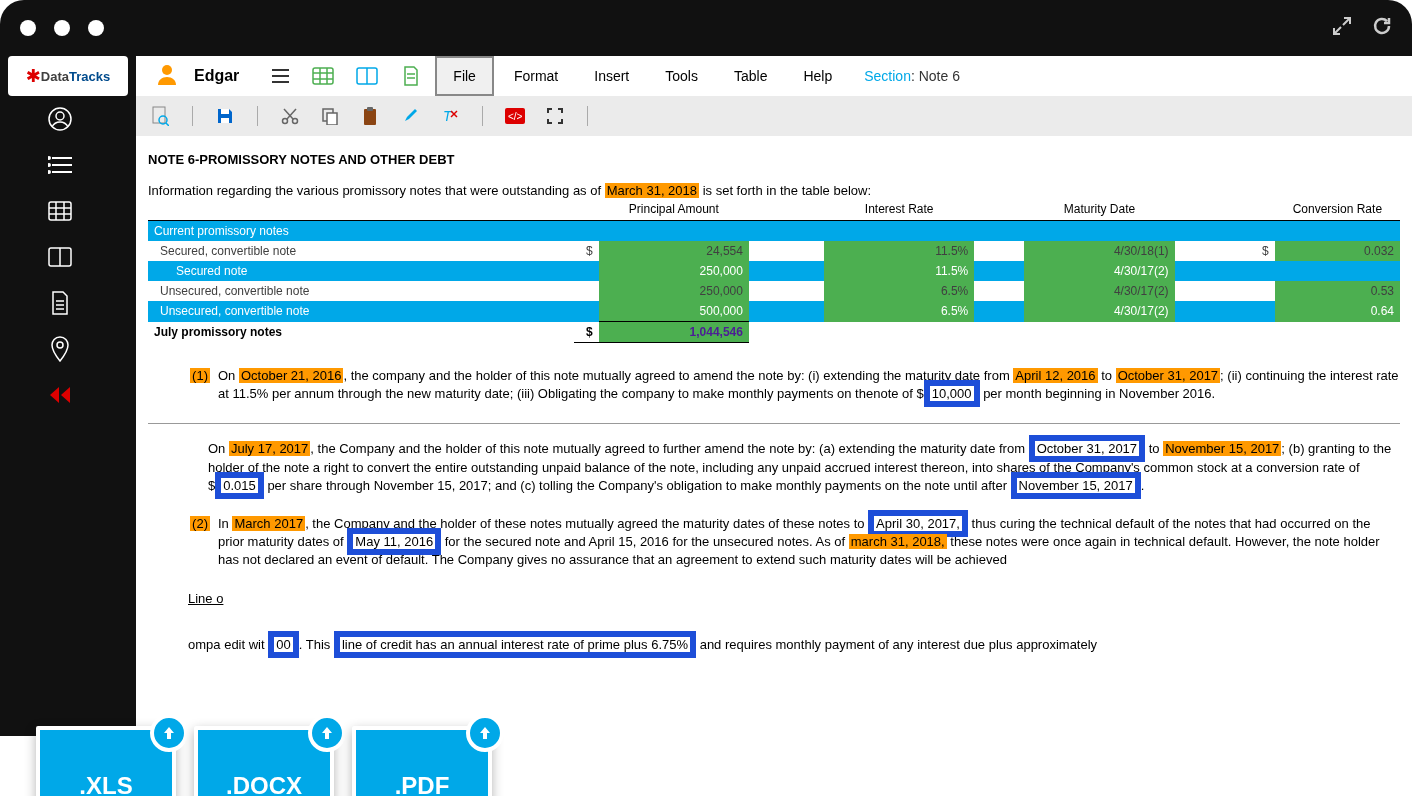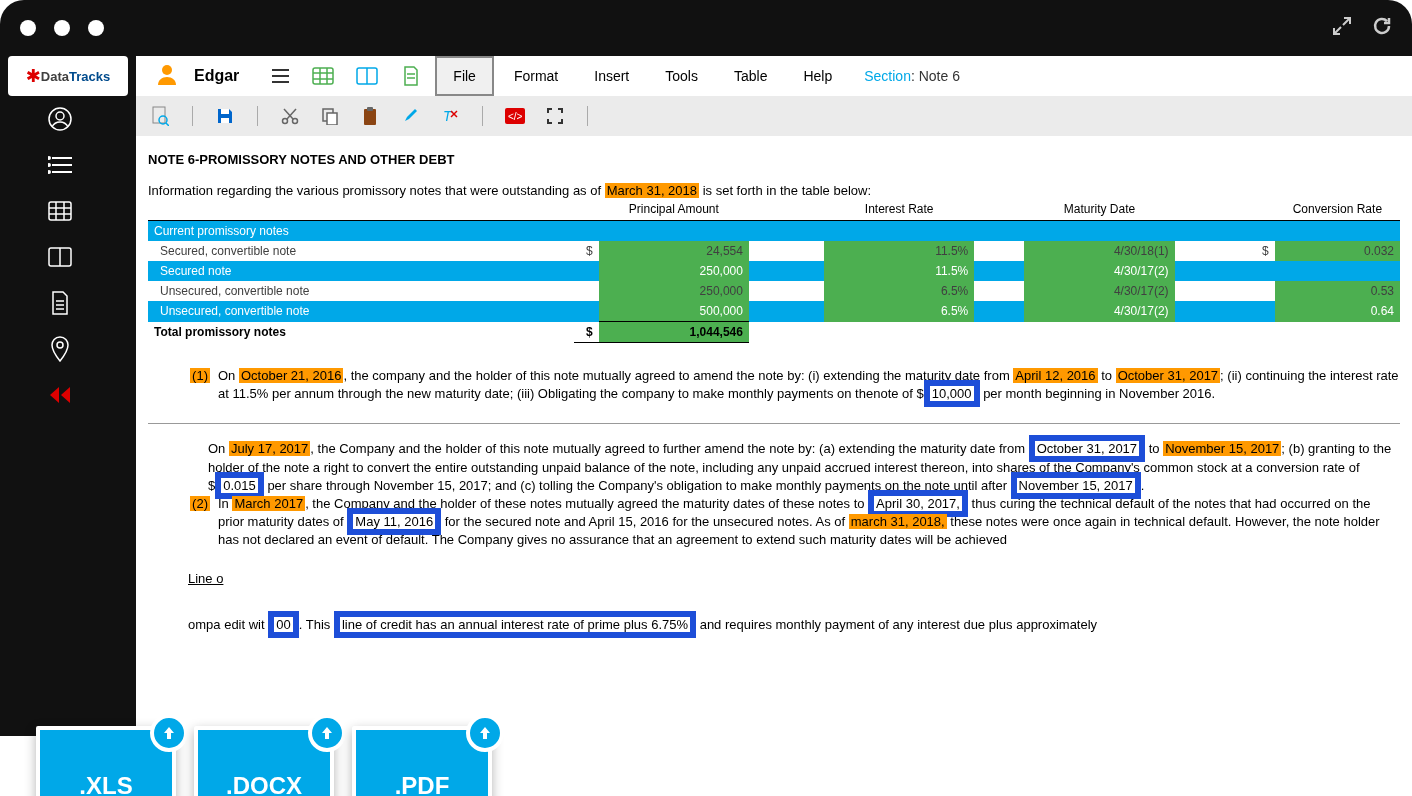--- a/index.html
+++ b/index.html
@@ -32,21 +32,21 @@
 .doc-body { padding: 16px 12px; font-size: 13px; overflow: hidden; }
 .doc-title { font-weight: bold; margin-bottom: 16px; font-size: 13px; }
 .doc-intro { margin-bottom: 0; }
 .hl-orange { background: #f90; padding: 0 2px; }
 .hl-red { border: 6px solid #1d4ed8; padding: 0 2px; }
 table.data { width: 100%; border-collapse: collapse; font-size: 12px; }
 table.data th { text-align: center; padding: 4px; border-bottom: 1px solid #000; font-weight: normal; }
 table.data td { padding: 3px 6px; }
 .row-blue td { background: #00a8e8; color: #fff; }
 .row-sub td { color: #404040; }
-.cell-green { background: #4CAF50 !important; text-align: right; color: #000000; }
+.cell-green { background: #4CAF50 !important; text-align: right; color: #4c1d95; }
 .cell-right { text-align: right; }
 .total-row td { font-weight: bold; }
 .underline-cell { border-bottom: 1px solid #000; }
 .notes-section { margin-top: 24px; font-size: 13px; line-height: 1.4; }
 .note-item { display: flex; margin-bottom: 20px; }
 .note-num { width: 30px; text-align: right; padding-right: 8px; }
 .note-text { flex: 1; }
 .hr { border: 0; border-top: 1px solid #999; margin: 16px 0; }
 .subtitle-underline { text-decoration: underline; display: inline-block; margin-bottom: 8px; }
 .upload-cards { position: absolute; bottom: -50px; left: 36px; display: flex; gap: 18px; z-index: 10; }
@@ -275,21 +275,21 @@
                 <td class="cell-green">24,554</td>
                 <td></td>
                 <td class="cell-green cell-right">11.5%</td>
                 <td></td>
                 <td class="cell-green cell-right">4/30/18(1)</td>
                 <td></td>
                 <td class="cell-right">$</td>
                 <td class="cell-green cell-right">0.032</td>
               </tr>
               <tr class="row-blue">
-                <td style="padding-left:12px">Secured note</td>
+                <td style="padding-left:28px">Secured note</td>
                 <td class="cell-right"></td>
                 <td class="cell-green">250,000</td>
                 <td></td>
                 <td class="cell-green cell-right">11.5%</td>
                 <td></td>
                 <td class="cell-green cell-right">4/30/17(2)</td>
                 <td></td>
                 <td class="cell-right"></td>
                 <td class=" cell-right"></td>
               </tr>
@@ -311,37 +311,37 @@
                 <td class="cell-green">500,000</td>
                 <td></td>
                 <td class="cell-green cell-right">6.5%</td>
                 <td></td>
                 <td class="cell-green cell-right">4/30/17(2)</td>
                 <td></td>
                 <td class="cell-right"></td>
                 <td class="cell-green cell-right">0.64</td>
               </tr>
               <tr class="total-row">
-                <td>Total promissory notes</td>
+                <td>July promissory notes</td>
                 <td class="cell-right underline-cell">$</td>
                 <td class="cell-green underline-cell" style="border-top:1px solid #000">1,044,546</td>
                 <td colspan="7"></td>
               </tr>
             </tbody>
         </table>
 
         <div class="notes-section">
           <div class="note-item" style="padding-left:40px">
             <div class="note-num"><span class="hl-orange">(1)</span></div>
             <div class="note-text">
               <span>On </span><span class="hl-orange">October 21, 2016</span><span>, the company and the holder of this note mutually agreed to amend the note by: (i) extending the maturity date from </span><span class="hl-orange">April 12, 2016</span><span> to </span><span class="hl-orange">October 31, 2017</span><span>; (ii) continuing the interest rate at 11.5% per annum through the  new maturity date; (iii) Obligating the company to make monthly payments on thenote of $</span><span class="hl-red">10,000</span><span> per month beginning in November 2016.</span>
             </div>
           </div>
           <hr class="hr">
-          <div class="note-indent" style="">
+          <div class="note-indent" style="margin-bottom:20px">
             <span>On </span><span class="hl-orange">July 17, 2017</span><span>, the Company and the holder of this note mutually agreed to further amend the note by: (a) extending the maturity date from </span><span class="hl-red">October 31, 2017</span><span> to </span><span class="hl-orange">November 15, 2017</span><span>; (b) granting to the holder of the note a right to convert the entire outstanding unpaid balance of the note, including any unpaid accrued interest thereon, into shares of the Company's common stock at a conversion rate of $</span><span class="hl-red">0.015</span><span> per share through November 15, 2017; and (c) tolling the Company's obligation to make monthly payments on the note until after </span><span class="hl-red">November 15, 2017</span><span>.</span>
           </div>
           <div class="note-item" style="padding-left:40px">
             <div class="note-num"><span class="hl-orange">(2)</span></div>
             <div class="note-text">
               <span>In </span><span class="hl-orange">March 2017</span><span>, the Company and the holder of these notes mutually agreed the maturity dates of these notes to </span><span class="hl-red">April 30, 2017,</span><span> thus curing the technical default of the notes that had occurred on the prior maturity dates of </span><span class="hl-red">May 11, 2016</span><span> for the secured note and April 15, 2016 for the unsecured notes. As of </span><span class="hl-orange">march 31, 2018,</span><span> these notes were once again in technical default. However, the note holder has not declared an event of default. The Company gives no assurance that an agreement to extend such maturity dates will be achieved</span>
             </div>
           </div>
           <div style="padding-left:40px;margin-top:16px">
             <span class="subtitle-underline">Line o</span>

